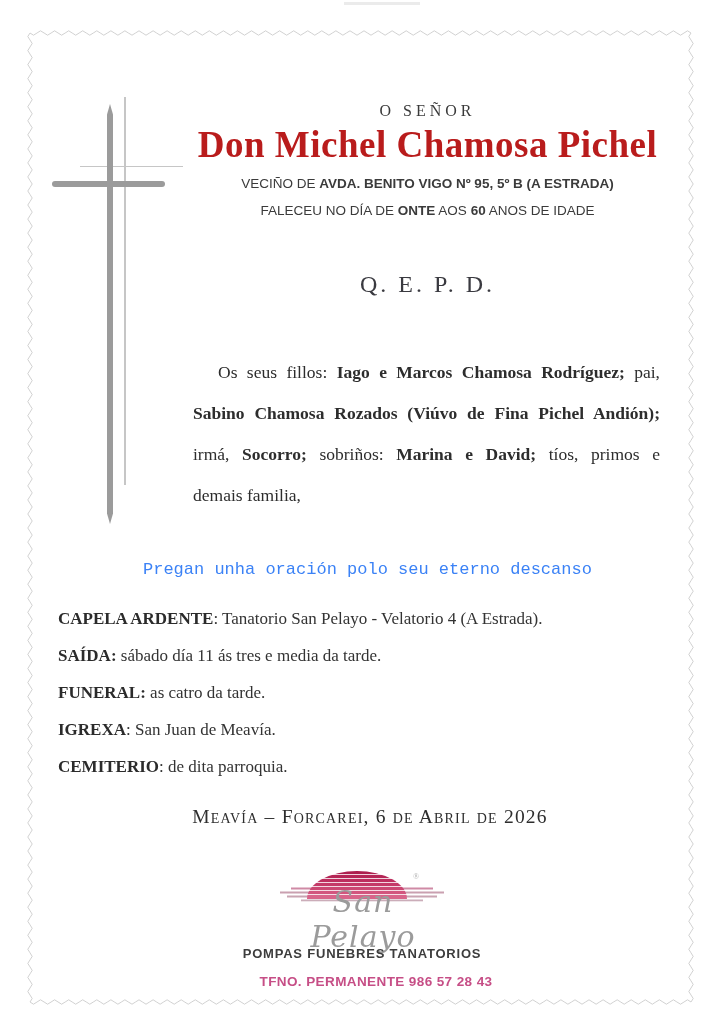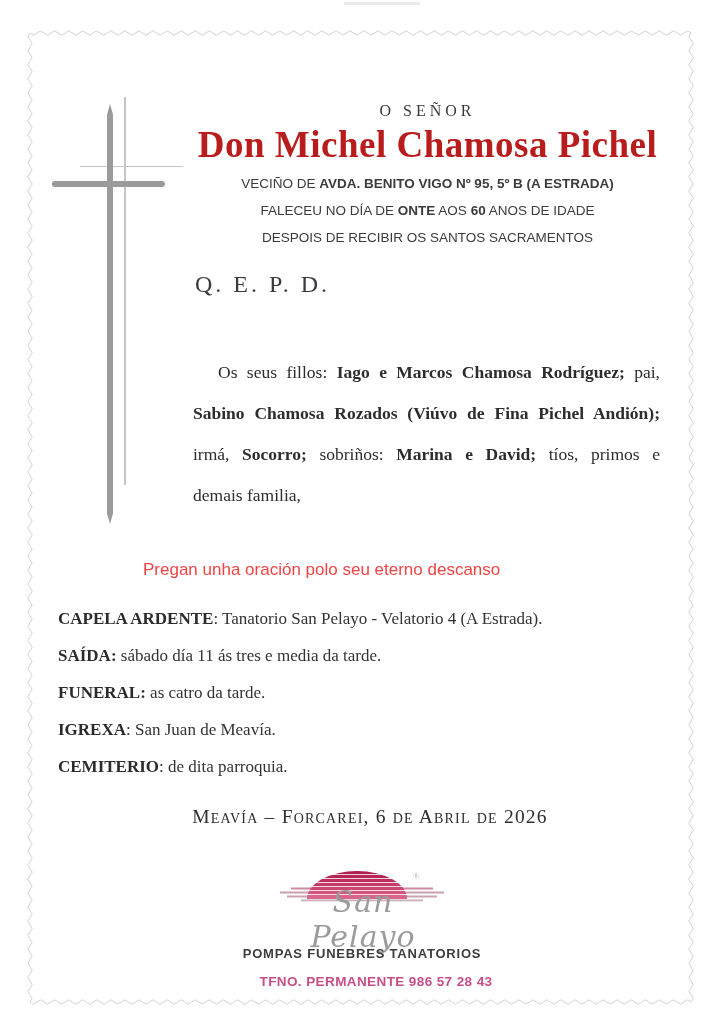--- a/index.html
+++ b/index.html
@@ -14,33 +14,33 @@
   .cross-h{position:absolute;left:52px;top:181px;width:113px;height:6px;background:#9b9b9b;border-radius:3px;}
   .cross-tv{position:absolute;left:124px;top:97px;width:1.5px;height:388px;background:#c6c6c6;}
   .cross-th{position:absolute;left:80px;top:166px;width:103px;height:1.3px;background:#c6c6c6;}
 
   
   .header{position:absolute;left:195px;top:101px;width:465px;text-align:center;}
   .pretitle{font-size:16px;letter-spacing:4px;color:#3a3a3a;line-height:20px;}
   .name{font-size:37px;letter-spacing:.5px;color:#b91c1c;line-height:44px;margin-top:2px;font-weight:700;}
   .addr{margin-top:6px;font-family:"Liberation Sans",sans-serif;font-size:13.5px;color:#3b3b3b;line-height:21px;}
   .addr .b{font-weight:bold;}
-  .qepd{position:absolute;left:195px;top:271px;width:465px;
+  .qepd{position:absolute;left:195px;top:271px;width:465px;text-align:center;
         font-size:24px;letter-spacing:3px;color:#3a3a40;}
 
   
   .family{position:absolute;left:193px;top:352px;width:467px;}
   .fam-line{font-size:17.5px;line-height:41px;white-space:nowrap;color:#2d2d2d;}
   .fam-line.jl{text-align:justify;text-align-last:justify;}
   .fam-line.ind{text-indent:25px;}
   .b{font-weight:bold;}
 
   
-  .prayer{position:absolute;left:143px;top:560px;font-family:Liberation Sans, sans-serif;
-          font-size:17px;color:#ef4444;}
+  .prayer{position:absolute;left:143px;top:560px;font-family:Liberation Mono, monospace;
+          font-size:17px;color:#3b82f6;}
 
   
   .services{position:absolute;left:58px;top:608px;width:590px;}
   .svc-row{font-size:17px;line-height:21.5px;margin-bottom:15.5px;color:#333;}
   .svc-label{font-weight:bold;color:#2b2b2b;}
 
   
   .dateline{position:absolute;left:8px;top:806px;width:724px;text-align:center;
             font-variant:small-caps;font-size:19.5px;letter-spacing:1.2px;color:#2e2e2e;}
 
@@ -72,21 +72,20 @@
     <div class="cross-th"></div>
     <div class="cross-v"></div>
     <div class="cross-h"></div>
   </div>
 
   <div class="header">
     <div class="pretitle">O SEÑOR</div>
     <div class="name">Don Michel Chamosa Pichel</div>
     <div class="addr"><span>VECIÑO DE </span><span class="b">AVDA. BENITO VIGO Nº 95, 5º B (A ESTRADA)</span></div>
     <div class="addr"><span>FALECEU NO DÍA DE </span><span class="b">ONTE</span><span> AOS </span><span class="b">60</span><span> ANOS DE IDADE</span></div>
-    <div class="addr">DESPOIS DE RECIBIR OS SANTOS SACRAMENTOS</div>
   </div>
 
   <div class="qepd">Q. E. P. D.</div>
 
   <div class="family">
       <div class="fam-line jl ind"><span>Os seus fillos: </span><span class="b">Iago e Marcos Chamosa Rodríguez;</span><span> pai,</span></div>
       <div class="fam-line jl"><span class="b">Sabino Chamosa Rozados (Viúvo de Fina Pichel Andión);</span></div>
       <div class="fam-line jl"><span>irmá, </span><span class="b">Socorro;</span><span> sobriños: </span><span class="b">Marina e David;</span><span> tíos, primos e</span></div>
       <div class="fam-line"><span>demais familia,</span></div>
     </div>

